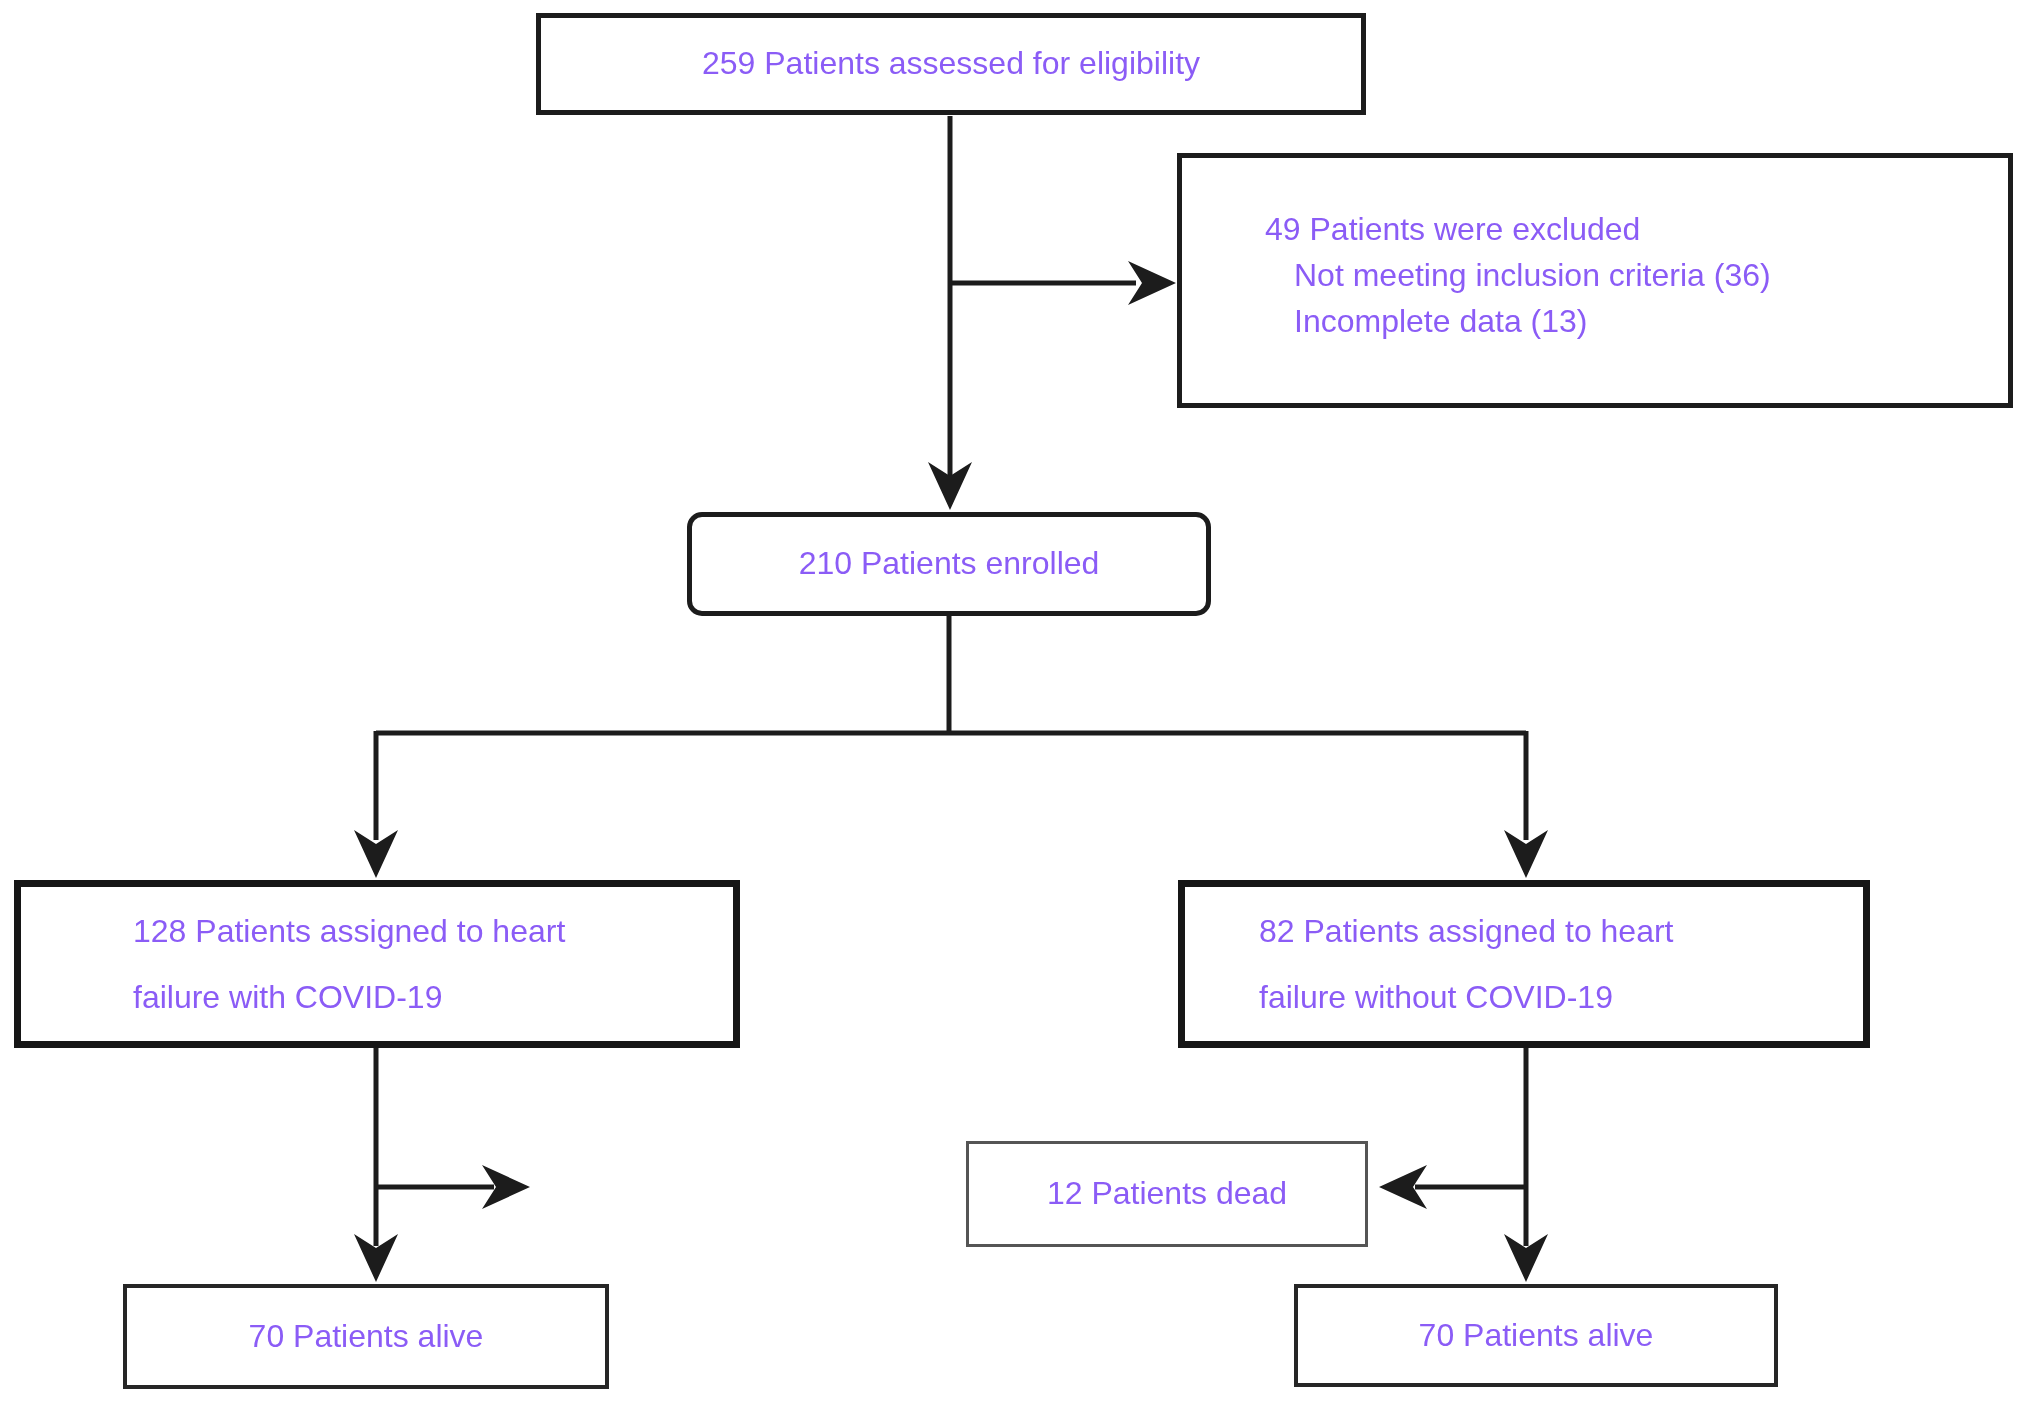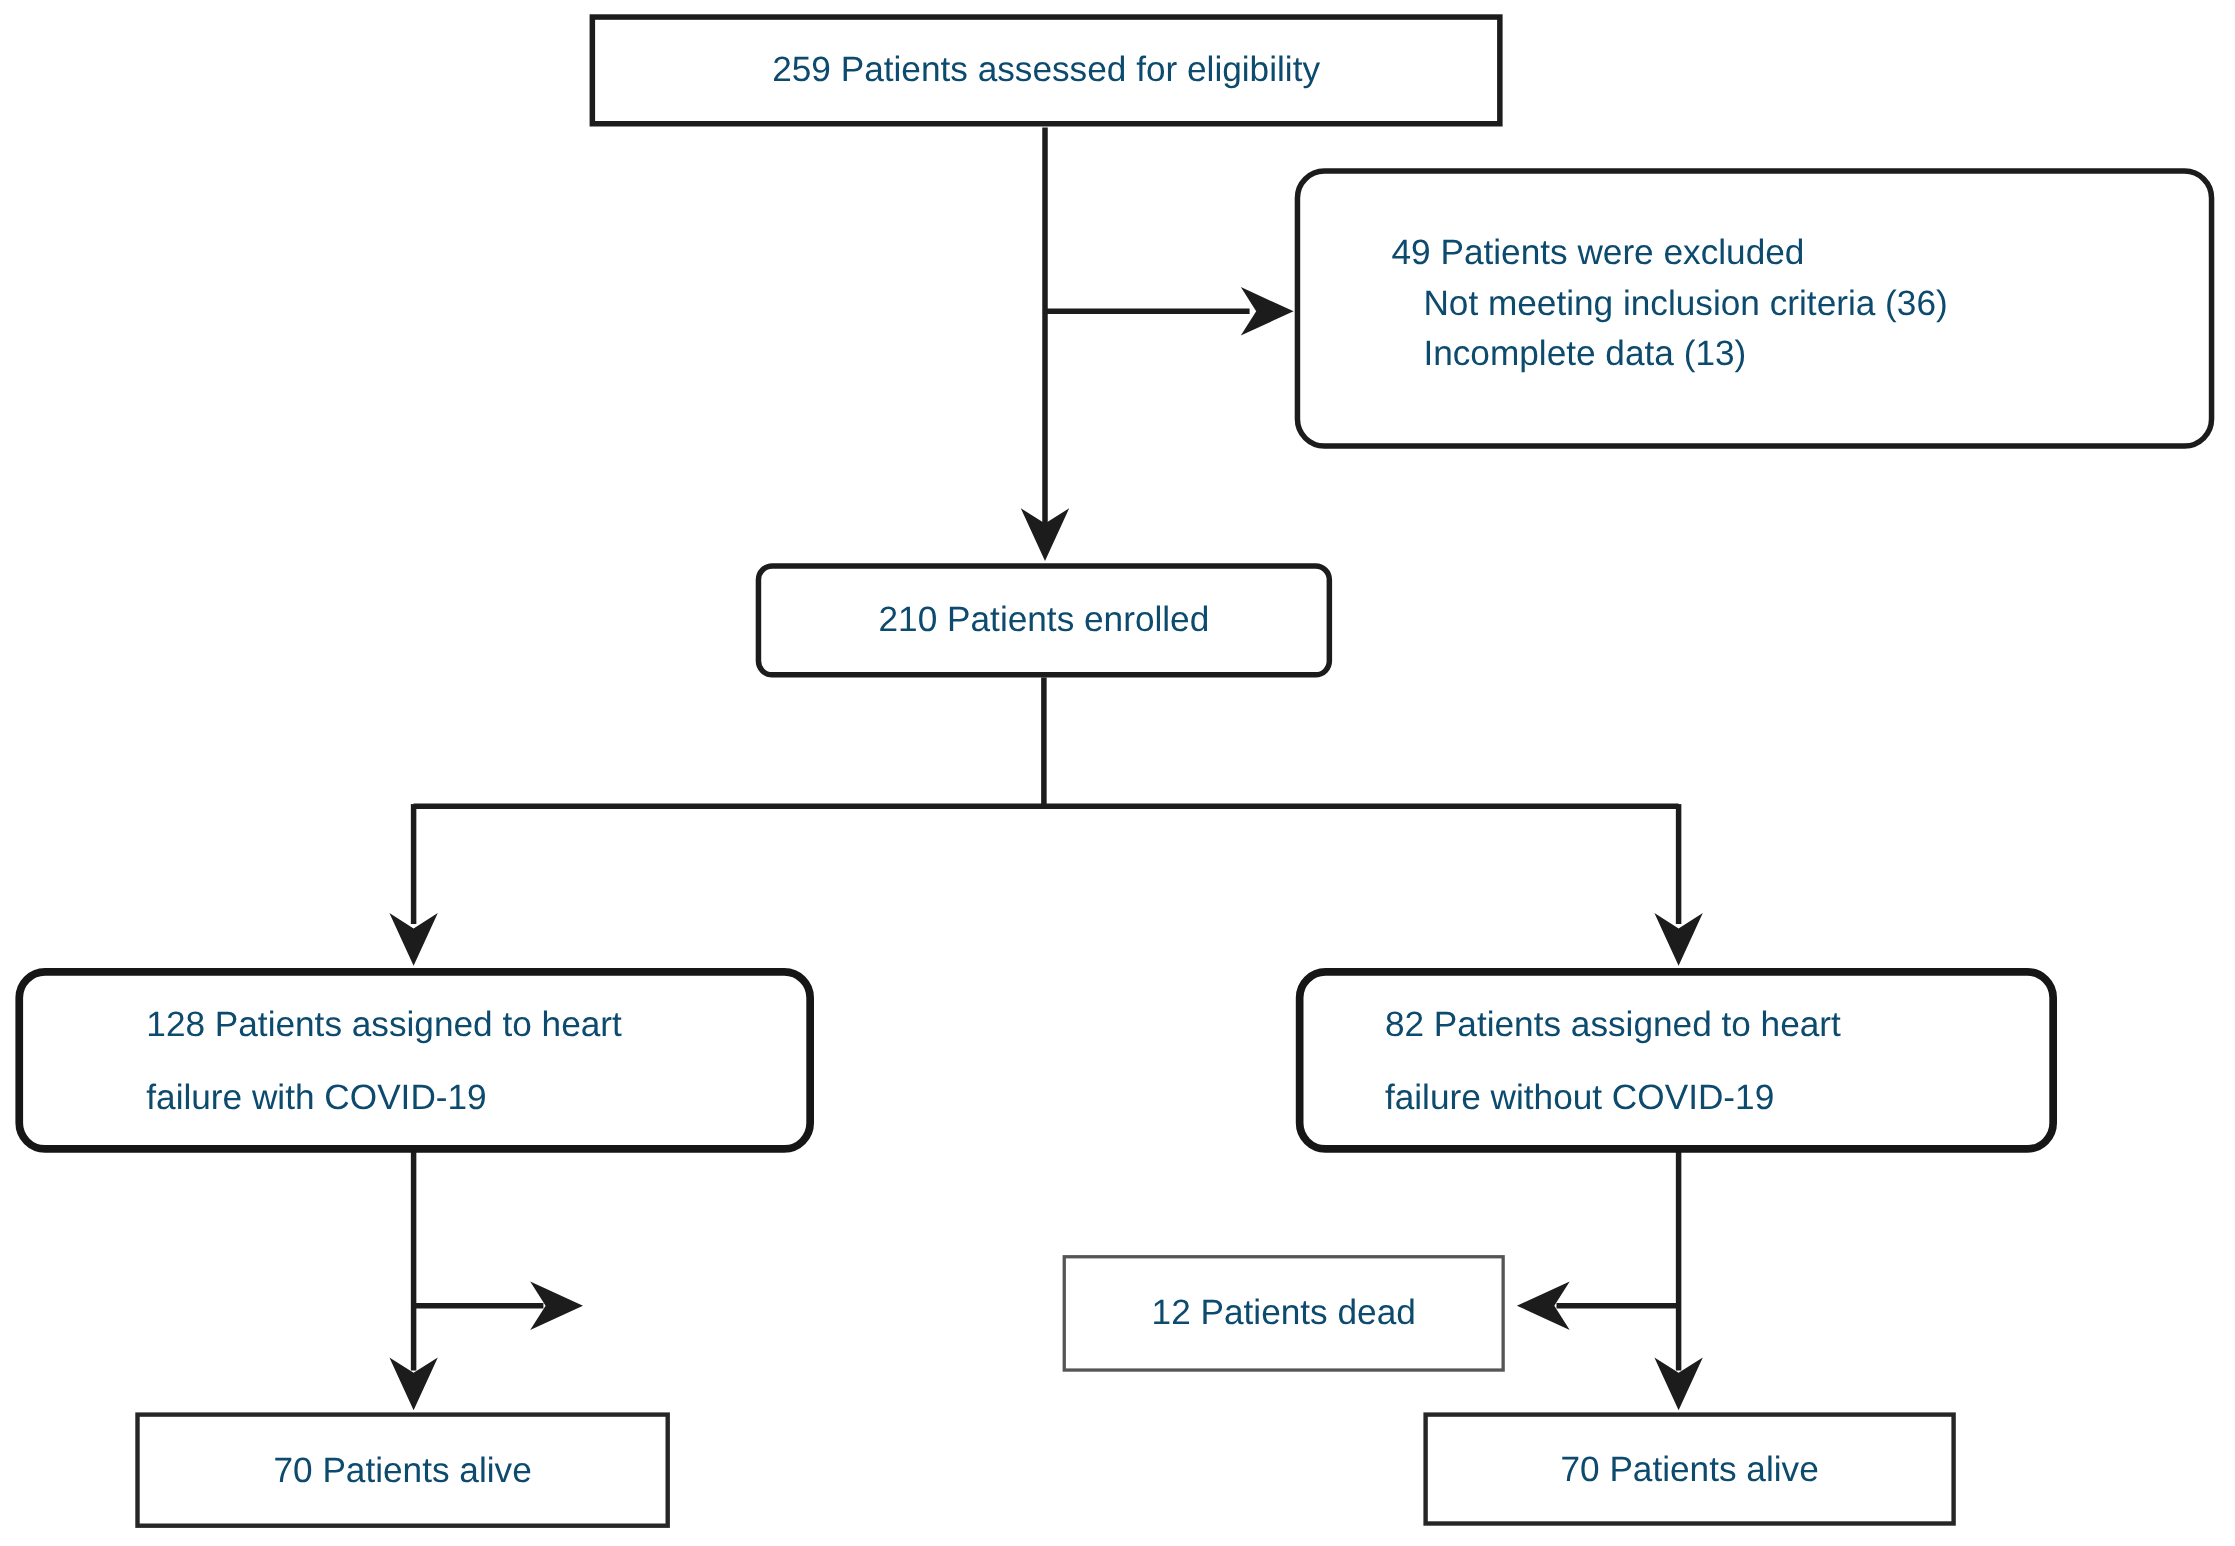--- a/index.html
+++ b/index.html
@@ -6,21 +6,21 @@
     margin: 0;
     padding: 0;
     background: #ffffff;
   }
   #figure {
     position: relative;
     width: 2032px;
     height: 1405px;
     background: #ffffff;
     font-family: "Liberation Sans", "DejaVu Sans", sans-serif;
-    color: #0c4a6e;
+    color: #8b5cf6;
     font-size: 32px;
     line-height: 1.3;
   }
   #connectors {
     position: absolute;
     left: 0;
     top: 0;
     width: 2032px;
     height: 1405px;
   }
@@ -34,21 +34,20 @@
     text-align: center;
   }
   .border-std   { border: 5px solid #1c1c1c; }
   .border-thick { border: 7px solid #161616; }
   .border-mid   { border: 4px solid #262626; }
   .border-thin  { border: 3px solid #555555; }
 
   .box.left-align {
     justify-content: flex-start;
     text-align: left;
-    border-radius: 27px;
   }
   .stack {
     display: flex;
     flex-direction: column;
   }
   
   #box-assessed     { left: 536px;  top: 13px;   width: 830px; height: 102px; }
   #box-excluded     { left: 1177px; top: 153px;  width: 836px; height: 255px; padding-bottom: 12px; }
   #box-enrolled     { left: 687px;  top: 512px;  width: 524px; height: 104px; border-radius: 15px; }
   #box-hf-covid     { left: 14px;   top: 880px;  width: 726px; height: 168px; padding-left: 112px; }

